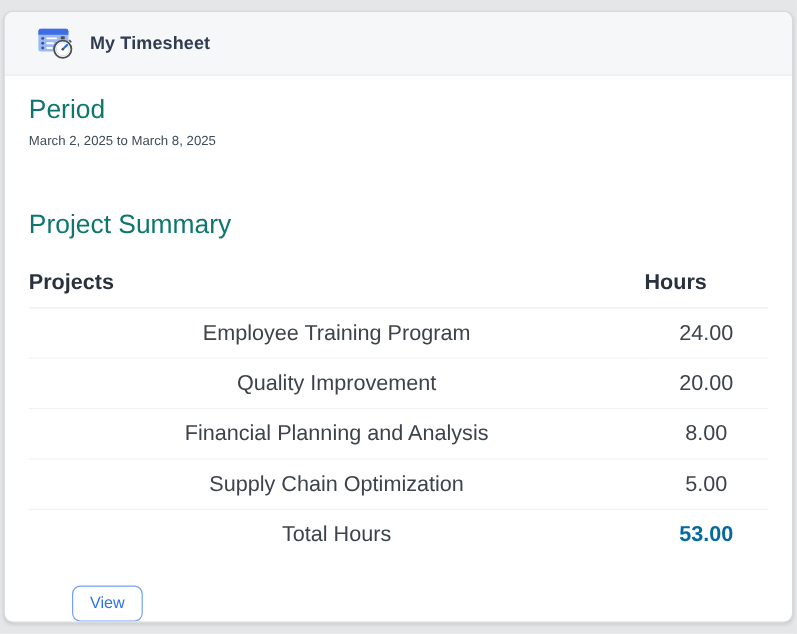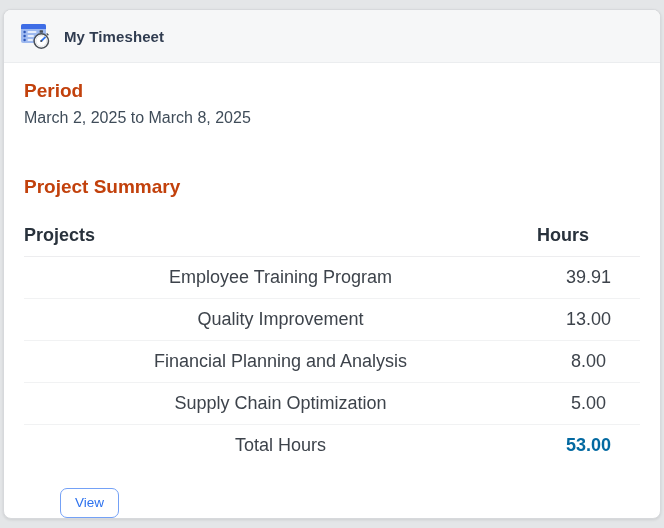--- a/index.html
+++ b/index.html
@@ -17,42 +17,42 @@
     border-radius: 8px;
     box-shadow: 0 1px 3px rgba(0,0,0,0.10);
     overflow: hidden;
   }
 
   .card-header {
     display: flex;
     align-items: center;
     gap: 12px;
     height: 53px;
-    padding: 0 16px;
+    padding: 0 27px;
     background: #f6f7f8;
     border-bottom: 1px solid #ebedef;
   }
   .card-title {
     font-size: 15px;
     font-weight: bold;
     color: #303c50;
     letter-spacing: 0.1px;
   }
 
   .card-body { padding: 18px 20px 0 20px; }
 
   .section-heading {
-    font-size: 19px;
-    font-weight: 700;
-    color: #c2410c;
+    font-size: 22px;
+    font-weight: 400;
+    color: #0f766e;
     line-height: 20px;
   }
   .period-range {
     margin-top: 9px;
-    font-size: 16px;
+    font-size: 11px;
     color: #3f4c59;
     line-height: 16px;
   }
   .summary-heading { margin-top: 51px; }
 
   table.summary-table {
     margin-top: 18px;
     width: 100%;
     border-collapse: collapse;
     table-layout: fixed;
@@ -132,25 +132,25 @@
     <table class="summary-table">
       <thead>
         <tr>
           <th>Projects</th>
           <th class="col-hours">Hours</th>
         </tr>
       </thead>
       <tbody>
         <tr class="data-row">
           <td>Employee Training Program</td>
-          <td class="col-hours">39.91</td>
+          <td class="col-hours">24.00</td>
         </tr>
         <tr class="data-row">
           <td>Quality Improvement</td>
-          <td class="col-hours">13.00</td>
+          <td class="col-hours">20.00</td>
         </tr>
         <tr class="data-row">
           <td>Financial Planning and Analysis</td>
           <td class="col-hours">8.00</td>
         </tr>
         <tr class="data-row">
           <td>Supply Chain Optimization</td>
           <td class="col-hours">5.00</td>
         </tr>
         <tr class="total-row">

